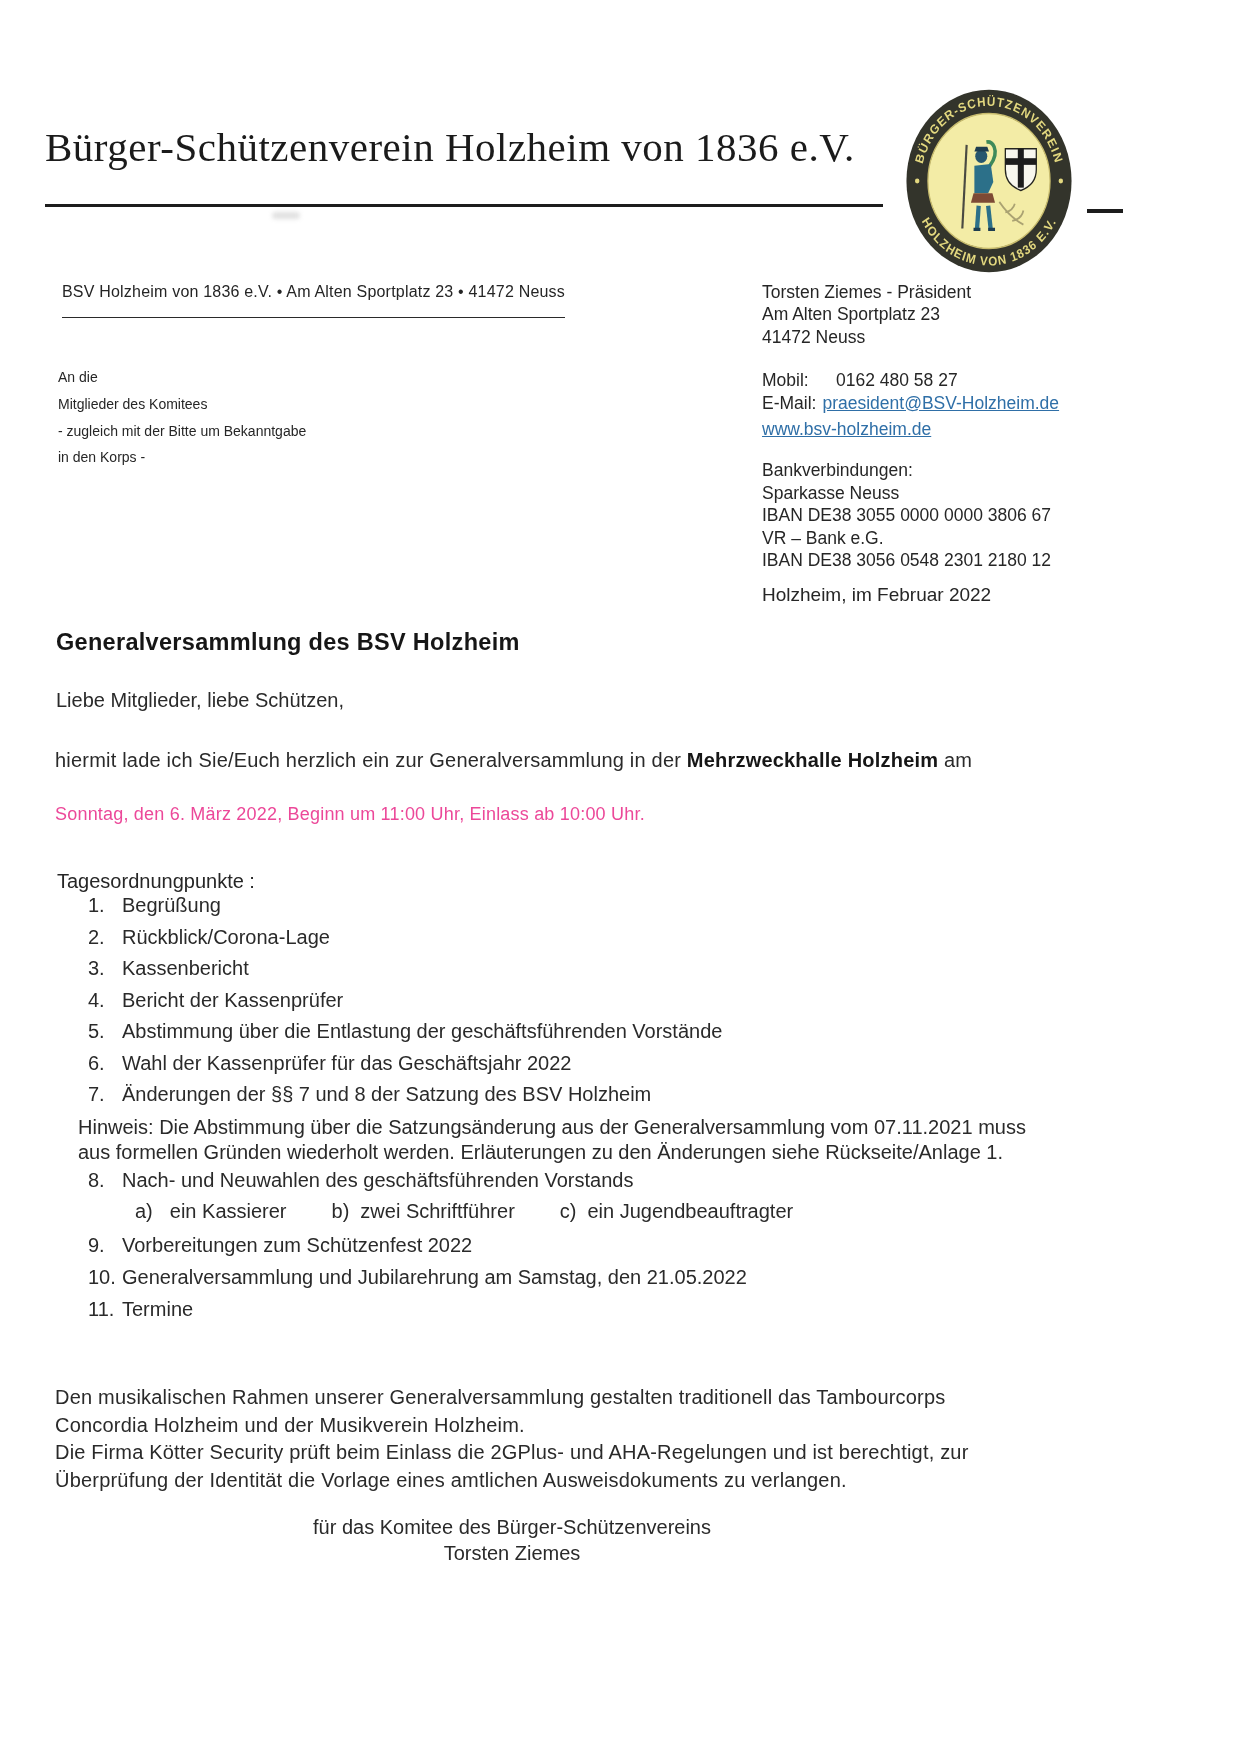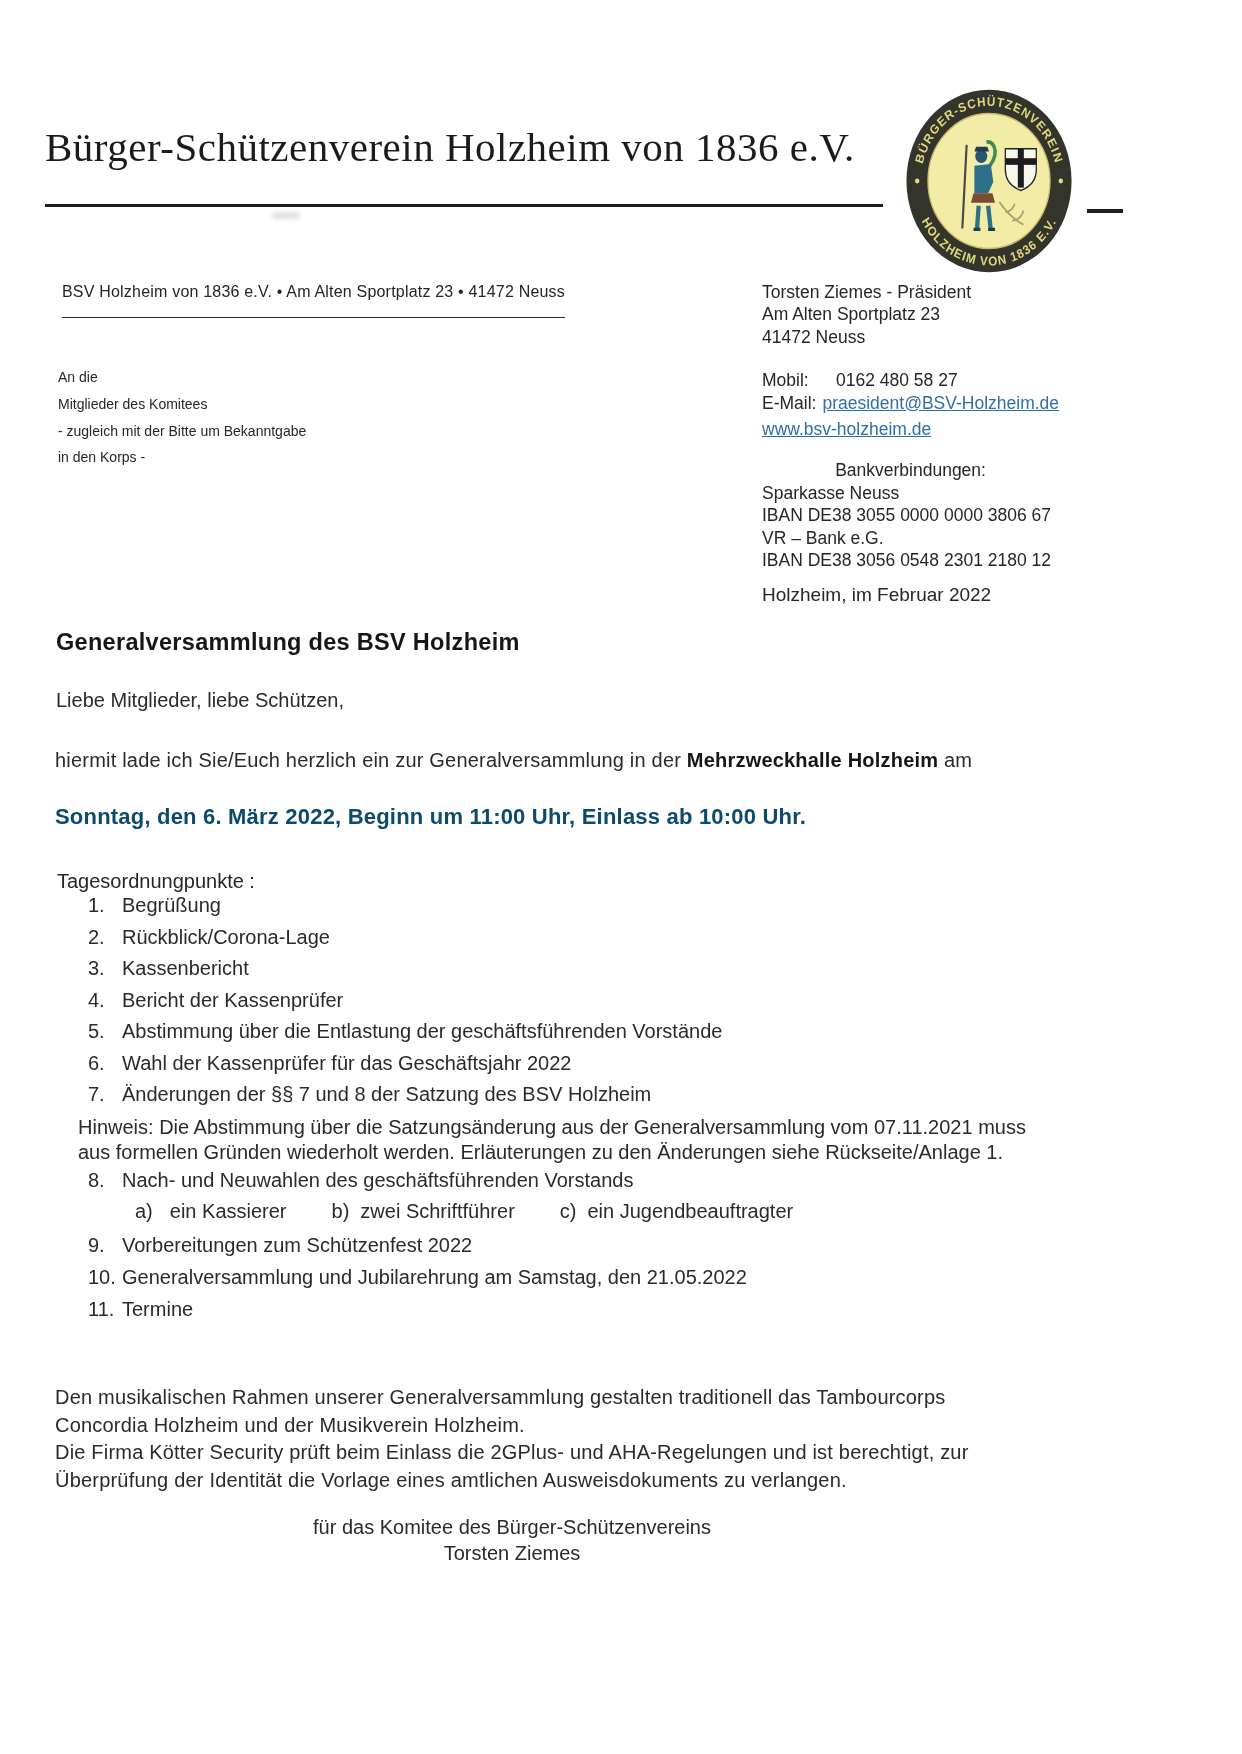--- a/index.html
+++ b/index.html
@@ -18,32 +18,32 @@
   .smudge{position:absolute;left:272px;top:184px;width:28px;height:7px;background:rgba(120,120,120,.22);filter:blur(2px);border-radius:4px;}
   .logo{position:absolute;left:903px;top:58px;width:172px;height:190px;}
   
   .sender-line{
     position:absolute;left:62px;top:255px;font-size:16px;color:#252525;
     border-bottom:1.5px solid #2a2a2a;padding-bottom:16px;white-space:nowrap;letter-spacing:.2px;
   }
   .recipient{position:absolute;left:58px;top:336px;font-size:14px;line-height:26.8px;color:#262626;white-space:nowrap;}
   .contact{position:absolute;left:762px;top:253px;font-size:17.5px;line-height:22.4px;color:#262626;white-space:nowrap;}
   .contact .m-top21{margin-top:21px;}
-  .contact .m-top19{margin-top:19px;text-align:center;}
+  .contact .m-top19{margin-top:19px;}
   .contact .m-top4{margin-top:4px;}
   .c-label{display:inline-block;min-width:74px;}
   .c-label-sm{display:inline-block;margin-right:6px;}
   .link{color:#2f6fa7;text-decoration:underline;cursor:pointer;}
   .dateline{position:absolute;left:762px;top:556px;font-size:19px;color:#262626;white-space:nowrap;}
   
   .subject{position:absolute;left:56px;top:601px;font-size:23.5px;font-weight:bold;color:#161616;letter-spacing:.3px;white-space:nowrap;}
   .salutation{position:absolute;left:56px;top:661px;font-size:20px;color:#2a2a2a;white-space:nowrap;}
   .invite{position:absolute;left:55px;top:721px;font-size:20px;color:#2a2a2a;white-space:nowrap;letter-spacing:.2px;}
   .invite b{color:#161616;}
-  .event-line{position:absolute;left:55px;top:776px;font-size:22px;font-weight:bold;color:#0c4a6e;white-space:nowrap;letter-spacing:.2px;}
+  .event-line{position:absolute;left:55px;top:776px;font-size:18px;font-weight:normal;color:#ec4899;white-space:nowrap;letter-spacing:.2px;}
   .agenda-heading{position:absolute;left:57px;top:842px;font-size:20px;color:#262626;white-space:nowrap;}
   .agenda-block{position:absolute;left:88px;top:866px;width:1140px;font-size:20px;color:#2a2a2a;}
   .ag-row{display:flex;line-height:22px;margin-bottom:9.5px;white-space:nowrap;}
   .ag-num{display:inline-block;min-width:34px;}
   .hinweis{margin-left:-10px;margin-top:3px;line-height:25px;white-space:nowrap;width:1110px;}
   .m-top4b{margin-top:4px;}
   .sub-row{display:flex;margin-left:47px;line-height:22px;margin-bottom:11.5px;white-space:nowrap;}
   .sub-pair{margin-right:45px;}
   .sub-label{display:inline-block;margin-right:11px;}
   .sub-pair:first-child .sub-label{margin-right:17px;}

